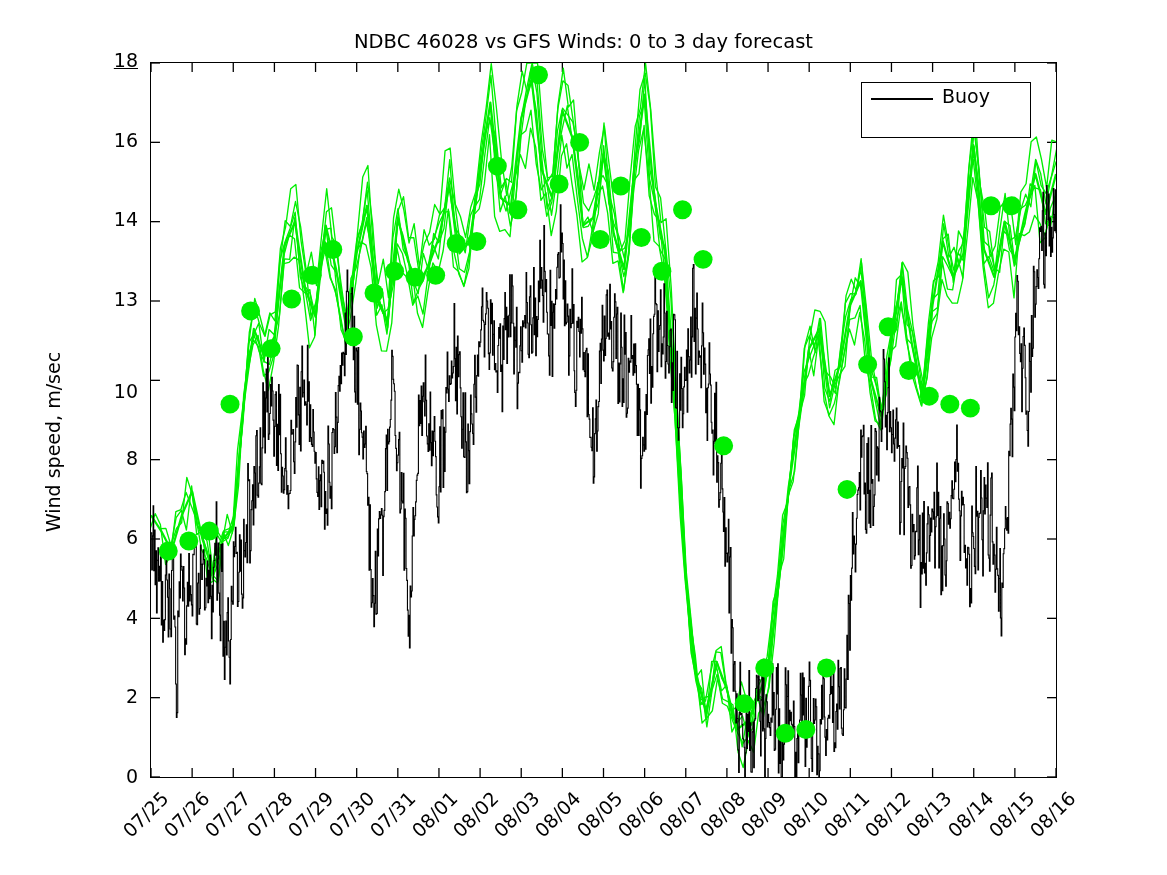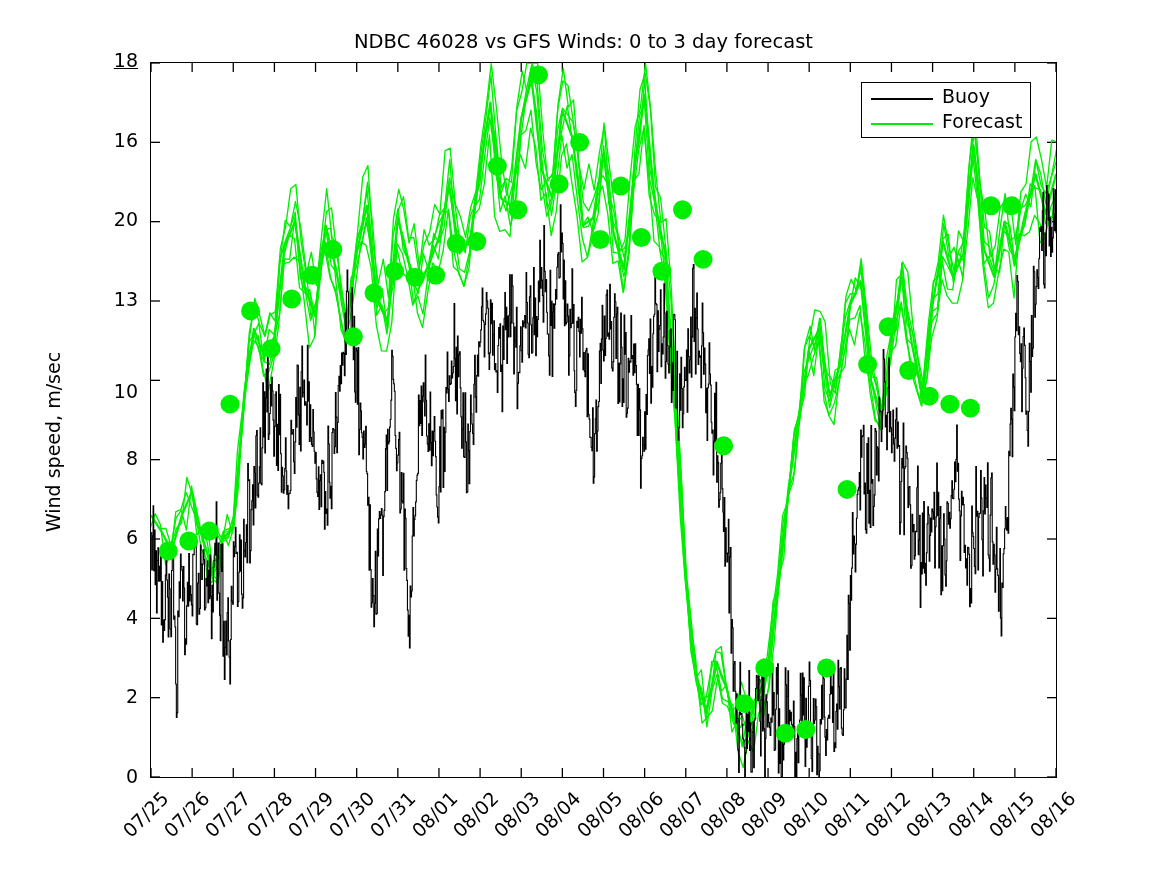--- a/index.html
+++ b/index.html
@@ -51,21 +51,21 @@
   <div id="ylabel"><span>Wind speed, m/sec</span></div>
 
   <div id="yticks-container">
       <div class="ytick-label" style="left: 98px; top: 765px;">0</div>
       <div class="ytick-label" style="left: 98px; top: 685.444px;">2</div>
       <div class="ytick-label" style="left: 98px; top: 605.889px;">4</div>
       <div class="ytick-label" style="left: 98px; top: 526.333px;">6</div>
       <div class="ytick-label" style="left: 98px; top: 446.778px;">8</div>
       <div class="ytick-label" style="left: 98px; top: 380px;">10</div>
       <div class="ytick-label" style="left: 98px; top: 287.667px;">13</div>
-      <div class="ytick-label" style="left: 98px; top: 208.111px;">20</div>
+      <div class="ytick-label" style="left: 98px; top: 208.111px;">14</div>
       <div class="ytick-label" style="left: 98px; top: 128.556px;">16</div>
       <div class="ytick-label" style="left: 98px; top: 49px; text-decoration: underline;">18</div>
     </div>
   <div id="xticks-container">
       <div class="xtick-label" style="left: 95px; top: 787px; width: 62px; text-align: right;">07/25</div>
       <div class="xtick-label" style="left: 136.227px; top: 787px; width: 62px; text-align: right;">07/26</div>
       <div class="xtick-label" style="left: 177.455px; top: 787px; width: 62px; text-align: right;">07/27</div>
       <div class="xtick-label" style="left: 218.682px; top: 787px; width: 62px; text-align: right;">07/28</div>
       <div class="xtick-label" style="left: 259.909px; top: 787px; width: 62px; text-align: right;">07/29</div>
       <div class="xtick-label" style="left: 301.136px; top: 787px; width: 62px; text-align: right;">07/30</div>
@@ -215,19 +215,15 @@
           <circle cx="862.5" cy="143.2" r="9.5" fill="#00ee00" stroke="none"></circle>
         </g>
     </svg>
   </div>
 
   <div id="legend">
     <div class="legend-row" style="top:3px">
       <div class="legend-swatch" style="border-top-color: rgb(0, 0, 0);"></div>
       <div class="legend-text">Buoy</div>
     </div>
-    <div class="legend-row" style="top:28px">
-      <div class="legend-swatch" style="border-top-color: rgb(0, 238, 0);"></div>
-      <div class="legend-text">Forecast</div>
-    </div>
   </div>
 
 </div>
 
 </body></html>

